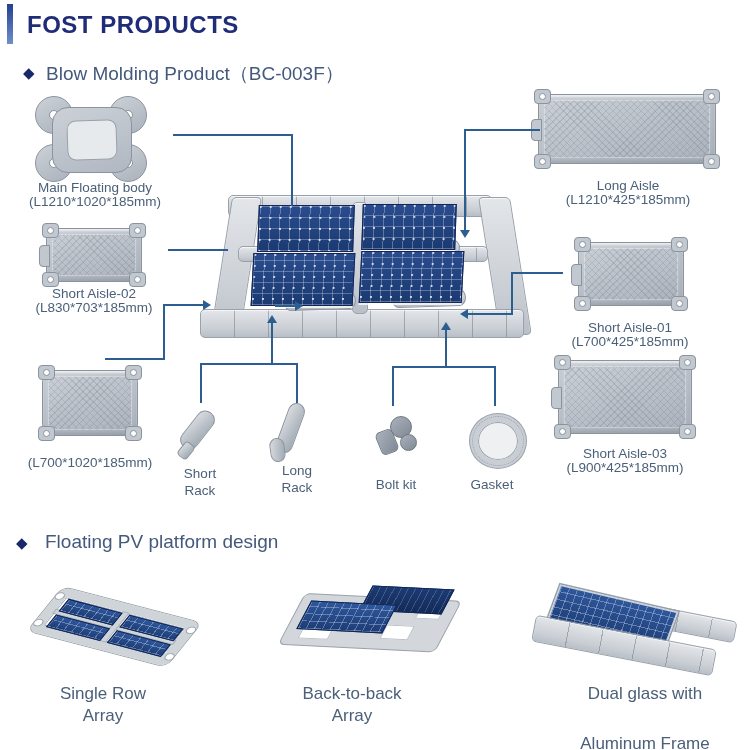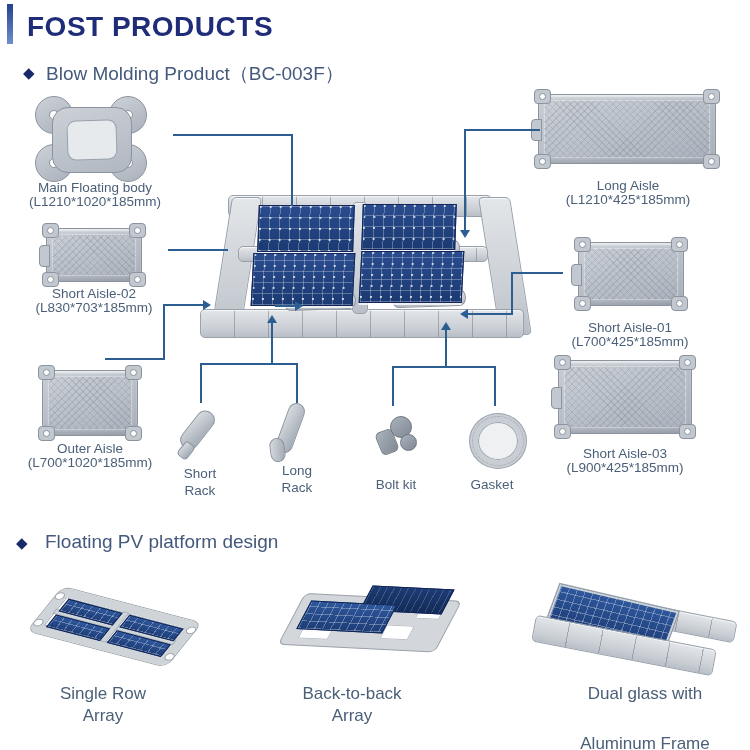--- a/index.html
+++ b/index.html
@@ -1,21 +1,21 @@
 <!DOCTYPE html>
 <html><head>
 <meta charset="utf-8">
 <style>
   html,body{margin:0;padding:0;background:#ffffff;}
   .canvas{position:relative;width:750px;height:750px;background:#fff;overflow:hidden;
           font-family:"Liberation Sans", sans-serif;}
   
   .title-bar{position:absolute;left:7px;top:4px;width:6px;height:40px;
              background:linear-gradient(#24408f,#6f8fc9);}
-  .page-title{position:absolute;left:27px;top:11px;font-size:28px;font-weight:800;
+  .page-title{position:absolute;left:27px;top:11px;font-size:24px;font-weight:800;
               color:#1f2c78;letter-spacing:.5px;}
   .sec-head{position:absolute;font-size:19px;color:#44597c;font-weight:500;}
   .diamond{position:absolute;color:#18296b;font-size:15px;}
   
   .lbl{position:absolute;color:#4b6078;font-size:13.5px;line-height:1.15;
        text-align:center;white-space:nowrap;}
   .lbl.big{font-size:17px;}
   
   .aisle{position:absolute;background:linear-gradient(160deg,#ccd1d7 0%,#b7bec7 60%,#aab1bc 100%);
          border:1px solid #8b939e;border-radius:10px;
@@ -121,21 +121,20 @@
   </div>
   <div class="lbl" style="left:9px;top:286px;width:170px;">Short Aisle-02</div>
   <div class="lbl" style="left:9px;top:300px;width:170px;">(L830*703*185mm)</div>
 
   <div class="aisle" style="left:42px;top:370px;width:94px;height:64px;border-radius:12px;">
     <div class="lug tl"></div>
     <div class="lug tr"></div>
     <div class="lug bl"></div>
     <div class="lug br"></div>
   </div>
-  <div class="lbl" style="left:5px;top:441px;width:170px;">Outer Aisle</div>
   <div class="lbl" style="left:5px;top:455px;width:170px;">(L700*1020*185mm)</div>
 
   <div class="aisle" style="left:538px;top:94px;width:176px;height:68px;">
     <div class="lug tl"></div>
     <div class="lug tr"></div>
     <div class="lug bl"></div>
     <div class="lug br"></div>
     <div class="side-tab"></div>
   </div>
   <div class="lbl" style="left:543px;top:178px;width:170px;">Long Aisle</div>

